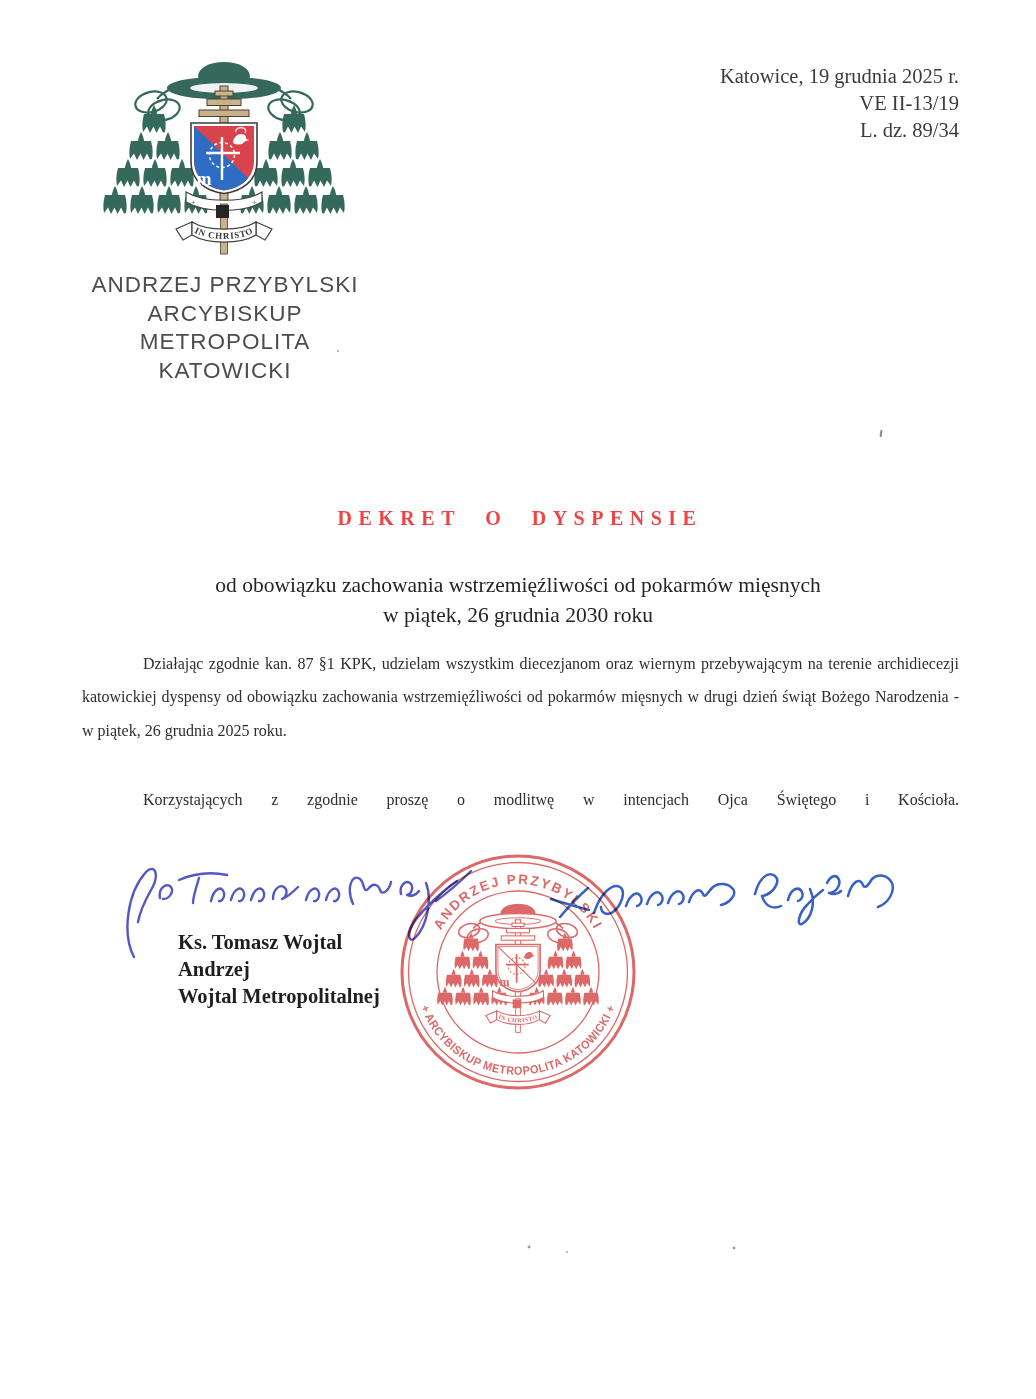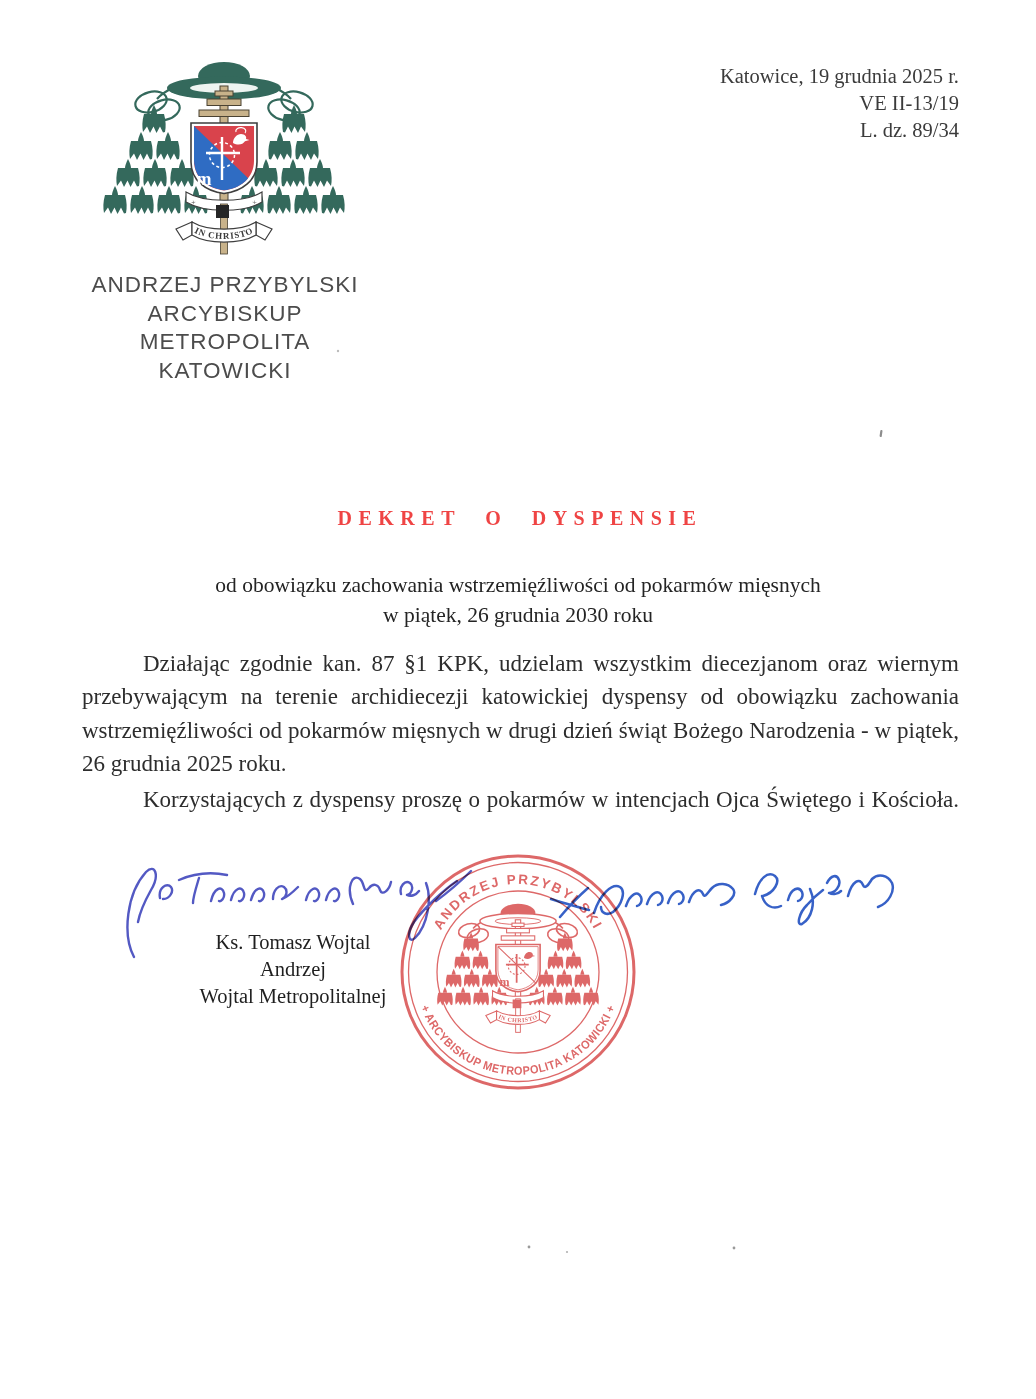--- a/index.html
+++ b/index.html
@@ -36,28 +36,28 @@
     letter-spacing: 6.5px; word-spacing: 13px; color: #ef4444;
   }
   .doc-subtitle {
     position: absolute; top: 539px; left: 58px; width: 920px;
     text-align: center; font-weight: normal; font-size: 21.5px;
     line-height: 29.5px; color: #242424; margin-top: 32px;
   }
 
   .para {
     position: absolute; left: 82px; width: 877px;
-    font-size: 23px; line-height: 33.4px; text-align: justify;
+    font-size: 16px; line-height: 33.4px; text-align: justify;
     text-indent: 61px; color: #2d2d2d;
   }
   .para1 { top: 647px; }
   .para2 { top: 783px; text-align-last: justify; }
 
   .sig-block {
-    position: absolute; text-align: center; font-weight: normal;
+    position: absolute; text-align: left; font-weight: bold;
     font-size: 20.5px; line-height: 26.8px; color: #1f1f1f; z-index: 2;
   }
   .sig-left  { top: 929px; left: 178px; width: 230px; }
   .sig-right { top: 929px; left: 597px; width: 232px; }
 
   .stamp {
     position: absolute; left: 397px; top: 851px; width: 242px; height: 242px;
     z-index: 3; opacity: 0.82; mix-blend-mode: multiply;
   }
   .stamp-text { font-family: "Liberation Sans", "DejaVu Sans", sans-serif; font-weight: bold; }
@@ -168,21 +168,21 @@
     <div>KATOWICKI</div>
   </div>
 
   <div class="doc-title">DEKRET O DYSPENSIE</div>
   <div class="doc-subtitle">
     <div>od obowiązku zachowania wstrzemięźliwości od pokarmów mięsnych</div>
     <div>w piątek, 26 grudnia 2030 roku</div>
   </div>
 
   <p class="para para1">Działając zgodnie kan. 87 §1 KPK, udzielam wszystkim diecezjanom oraz wiernym przebywającym na terenie archidiecezji katowickiej dyspensy od obowiązku zachowania wstrzemięźliwości od pokarmów mięsnych w drugi dzień świąt Bożego Narodzenia - w piątek, 26 grudnia 2025 roku.</p>
-  <p class="para para2">Korzystających z dyspensy proszę o pokarmów w intencjach Ojca Świętego i Kościoła.</p>
+  <p class="para para2">Korzystających z zgodnie proszę o modlitwę w intencjach Ojca Świętego i Kościoła.</p>
 
   <svg class="stamp" viewBox="0 0 242 242">
     <g stroke="#d64747" fill="none">
       <circle cx="121" cy="121" r="116" stroke-width="3"></circle>
       <circle cx="121" cy="121" r="109.5" stroke-width="1.3"></circle>
       <circle cx="121" cy="121" r="81" stroke-width="1.3"></circle>
     </g>
     <path id="stampTopArc" d="M39,91 A87,87 0 0 1 203,91" fill="none"></path>
     <path id="stampBotArc" d="M21,147 A103.5,103.5 0 0 0 221,147" fill="none"></path>
     <text class="stamp-text" font-size="13.5" letter-spacing="2" fill="#d64747">

